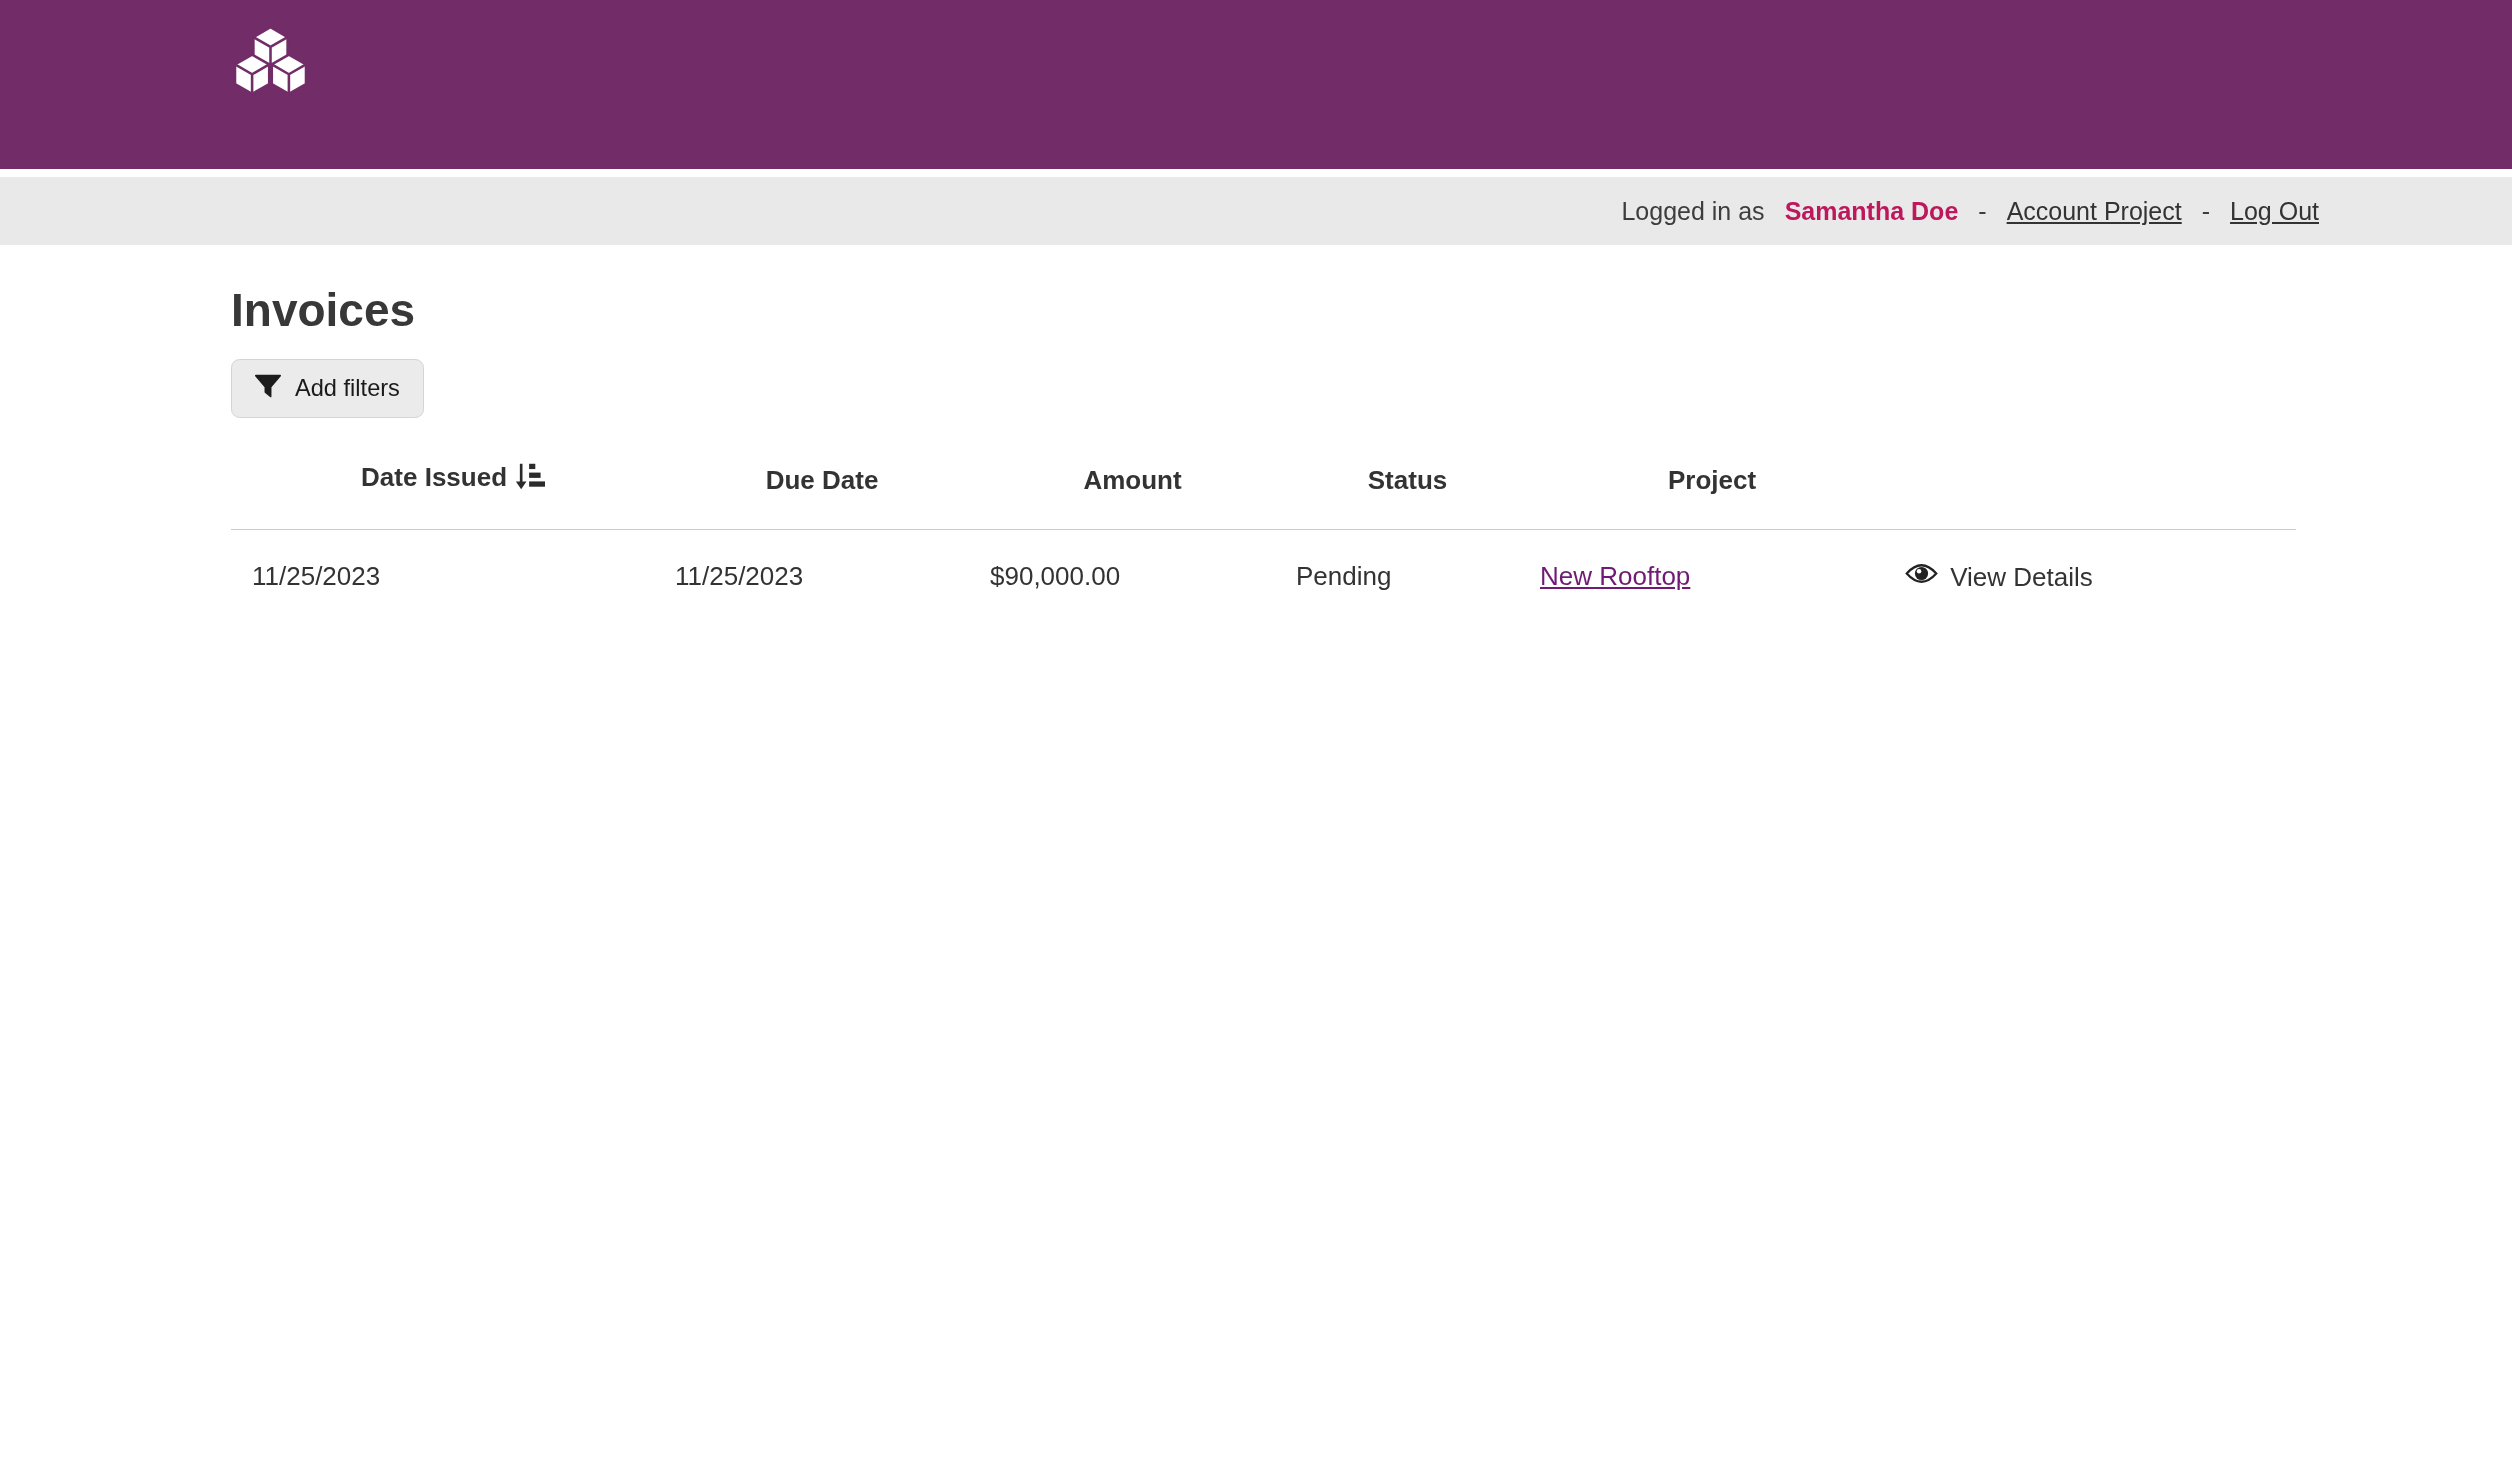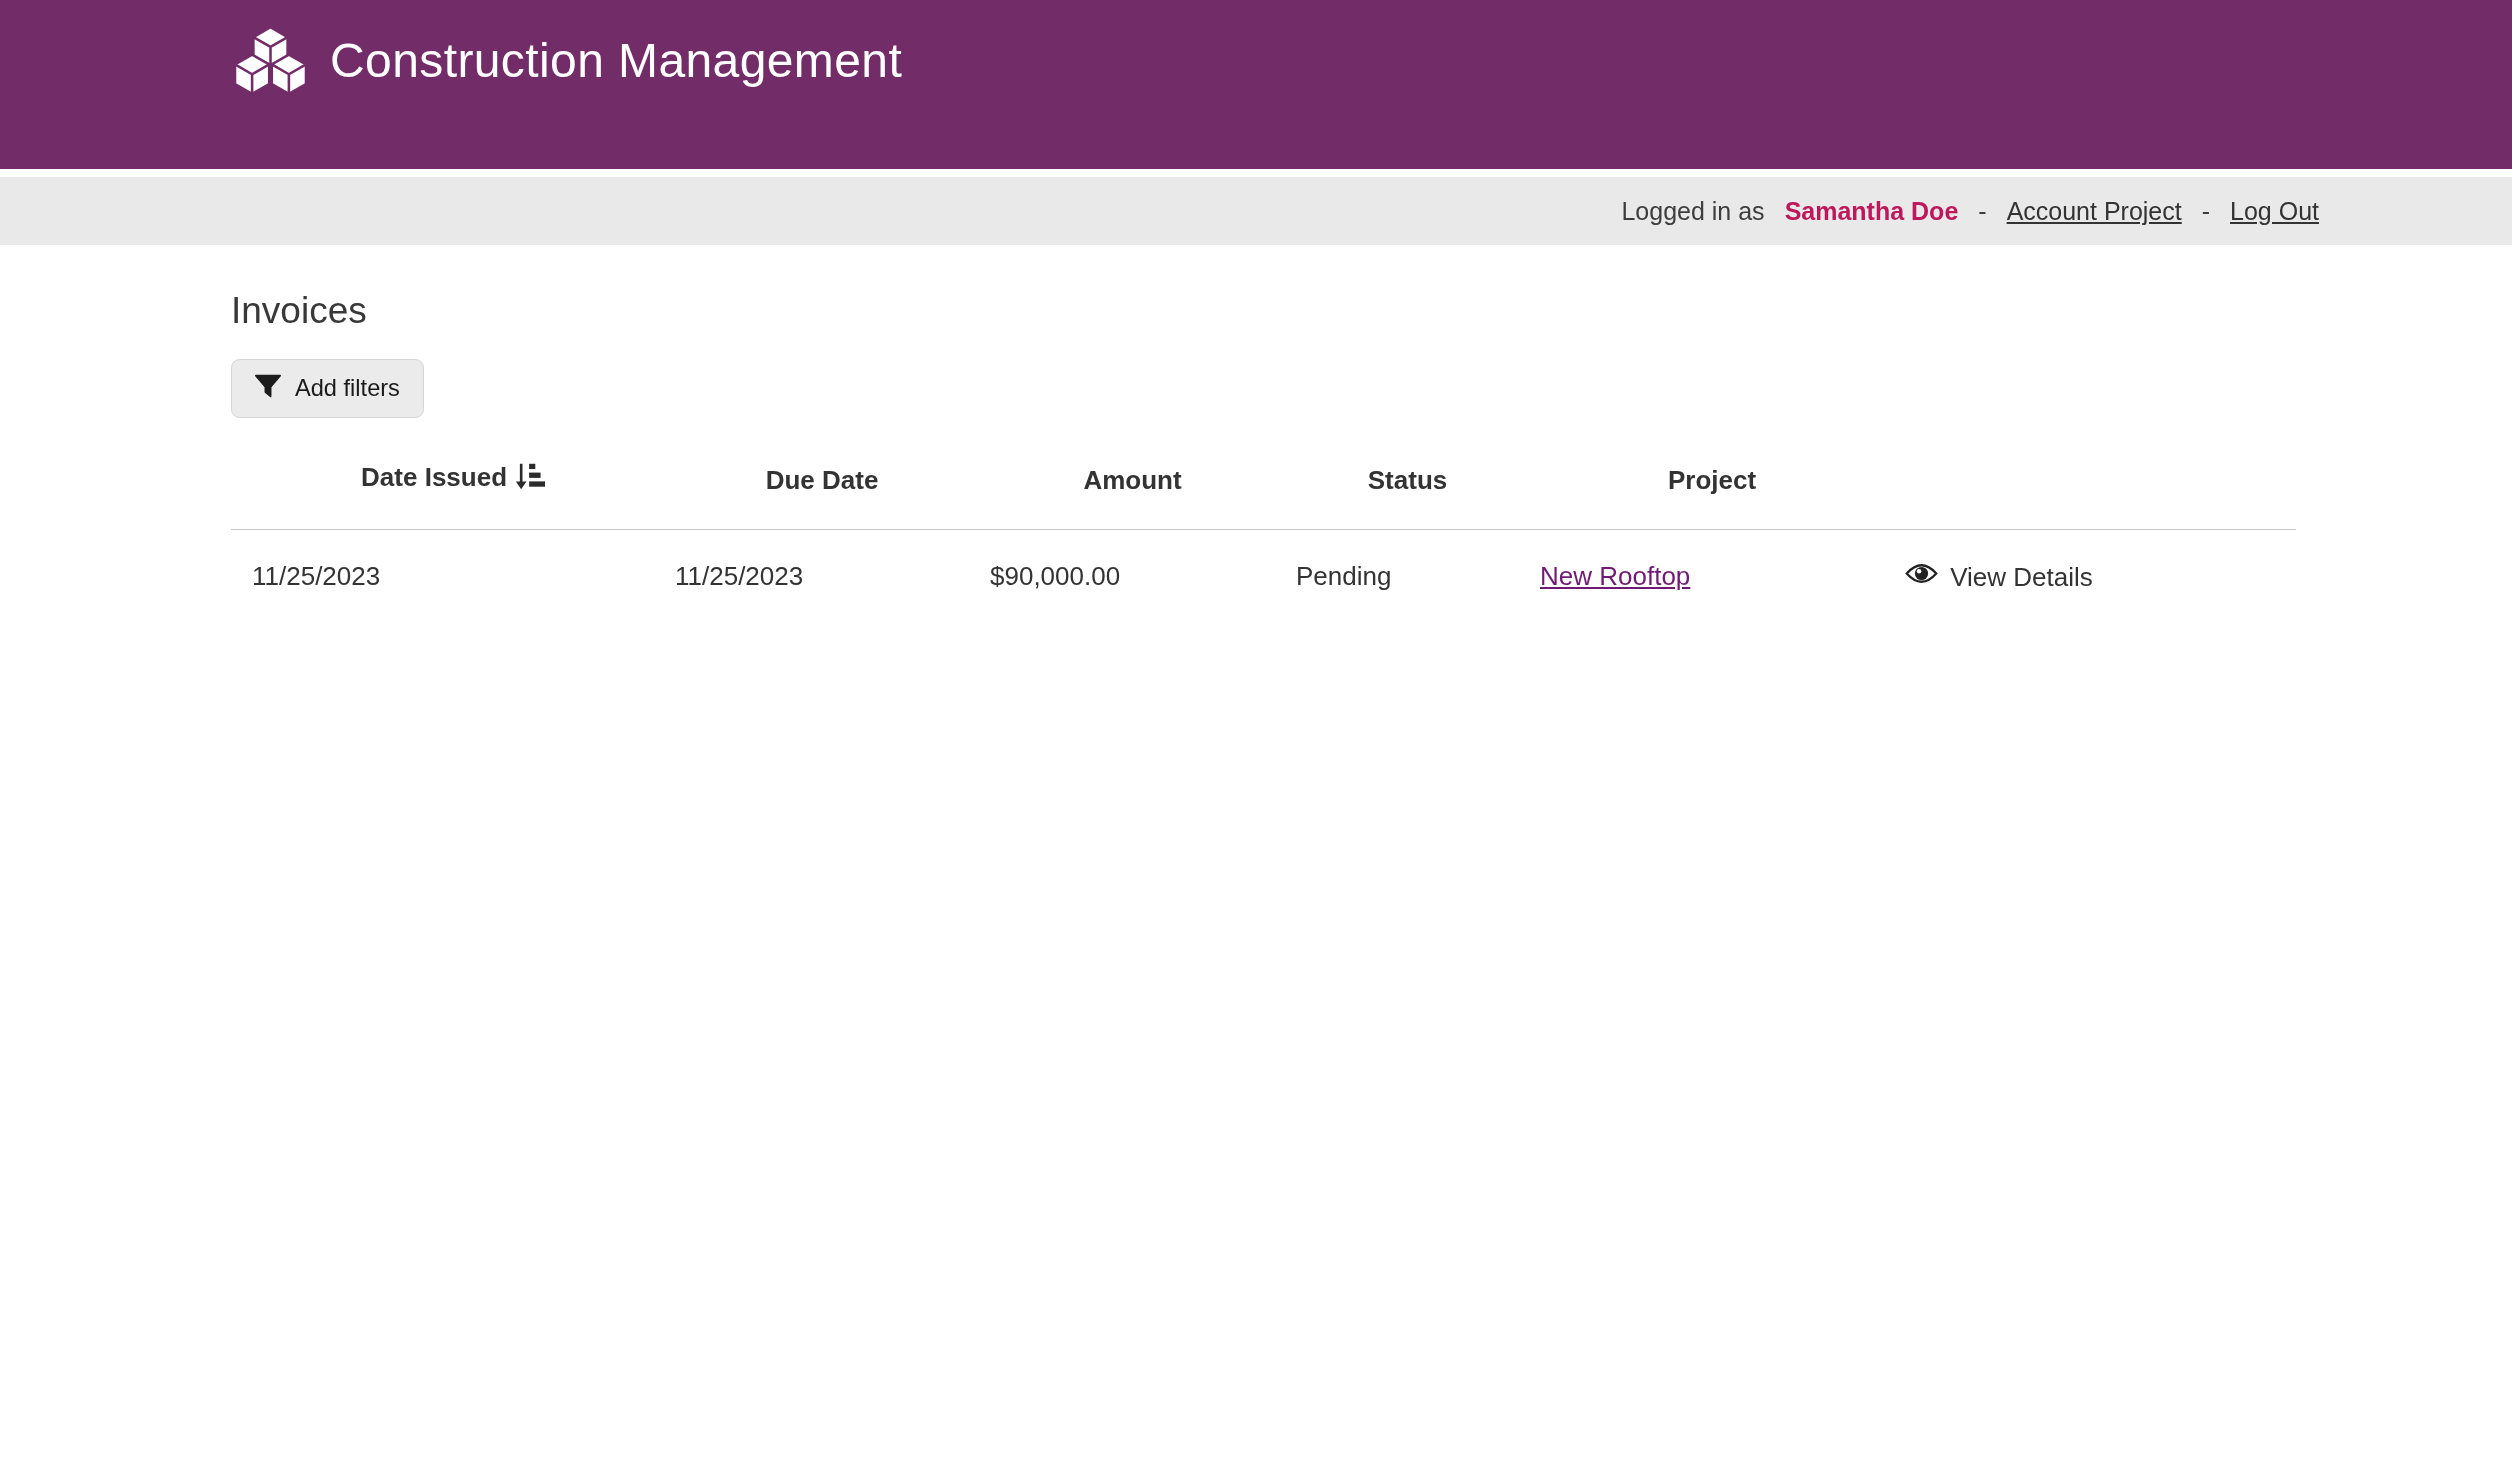--- a/index.html
+++ b/index.html
@@ -20,21 +20,21 @@
 
   
   .user-bar { height:68px; background:#e9e9e9; display:flex; justify-content:flex-end; align-items:center;
               padding-right:193px; font-size:25px; color:#3d3d3d; gap:20px;margin-top:8px; }
   .user-name { font-weight:700; color:#be185d; }
   .user-sep { color:#3d3d3d; }
   .user-link { color:#333333; text-decoration:underline; cursor:pointer; }
 
   
   main { padding:0 216px 0 231px; }
-  .page-title { font-size:37px; line-height:51px; font-weight:400; color:#383838; margin-top:40px; }
+  .page-title { font-size:46px; line-height:51px; font-weight:700; color:#383838; margin-top:40px; }
 
   .add-filters { margin-top:23px; display:inline-flex; align-items:center; gap:14px; height:59px; padding:0 23px;
                  background:#ebebeb; border:1.7px solid #d4d4d4; border-radius:8.7px; font-size:23.6px; color:#1a1a1a;
                  font-family:"Liberation Sans", sans-serif; cursor:pointer; }
 
   table.invoices { border-collapse:collapse; table-layout:fixed; width:100%; margin-top:44px; }
   col.c1{width:423px;} col.c2{width:315px;} col.c3{width:306px;} col.c4{width:244px;} col.c5{width:365px;}
   th { text-align:center; font-weight:700; font-size:26px; color:#333333; padding:0 0 30px 21px;
        border-bottom:1.7px solid #cbcbcb; white-space:nowrap; }
   td { font-size:26px; color:#333333; padding:31px 0 0 21px; vertical-align:top; white-space:nowrap; }
@@ -59,21 +59,20 @@
           <g transform="translate(23.5,56)">
             <polygon points="0,-23 20,-11.5 20,11.5 0,23 -20,11.5 -20,-11.5" fill="#ffffff" stroke="#722c68" stroke-width="3" stroke-linejoin="round"></polygon>
             <path d="M0 0 L20 -11.5 M0 0 L-20 -11.5 M0 0 L0 23" stroke="#722c68" stroke-width="3" fill="none"></path>
           </g>
           <g transform="translate(66.5,56)">
             <polygon points="0,-23 20,-11.5 20,11.5 0,23 -20,11.5 -20,-11.5" fill="#ffffff" stroke="#722c68" stroke-width="3" stroke-linejoin="round"></polygon>
             <path d="M0 0 L20 -11.5 M0 0 L-20 -11.5 M0 0 L0 23" stroke="#722c68" stroke-width="3" fill="none"></path>
           </g>
         </svg>
       </span>
-      <h1 class="app-title">Construction Management</h1>
     </div>
   </header>
 
   <div class="user-bar">
     <span>Logged in as</span>
     <span class="user-name">Samantha Doe</span>
     <span class="user-sep">-</span>
     <a class="user-link">Account Project</a>
     <span class="user-sep">-</span>
     <a class="user-link">Log Out</a>

